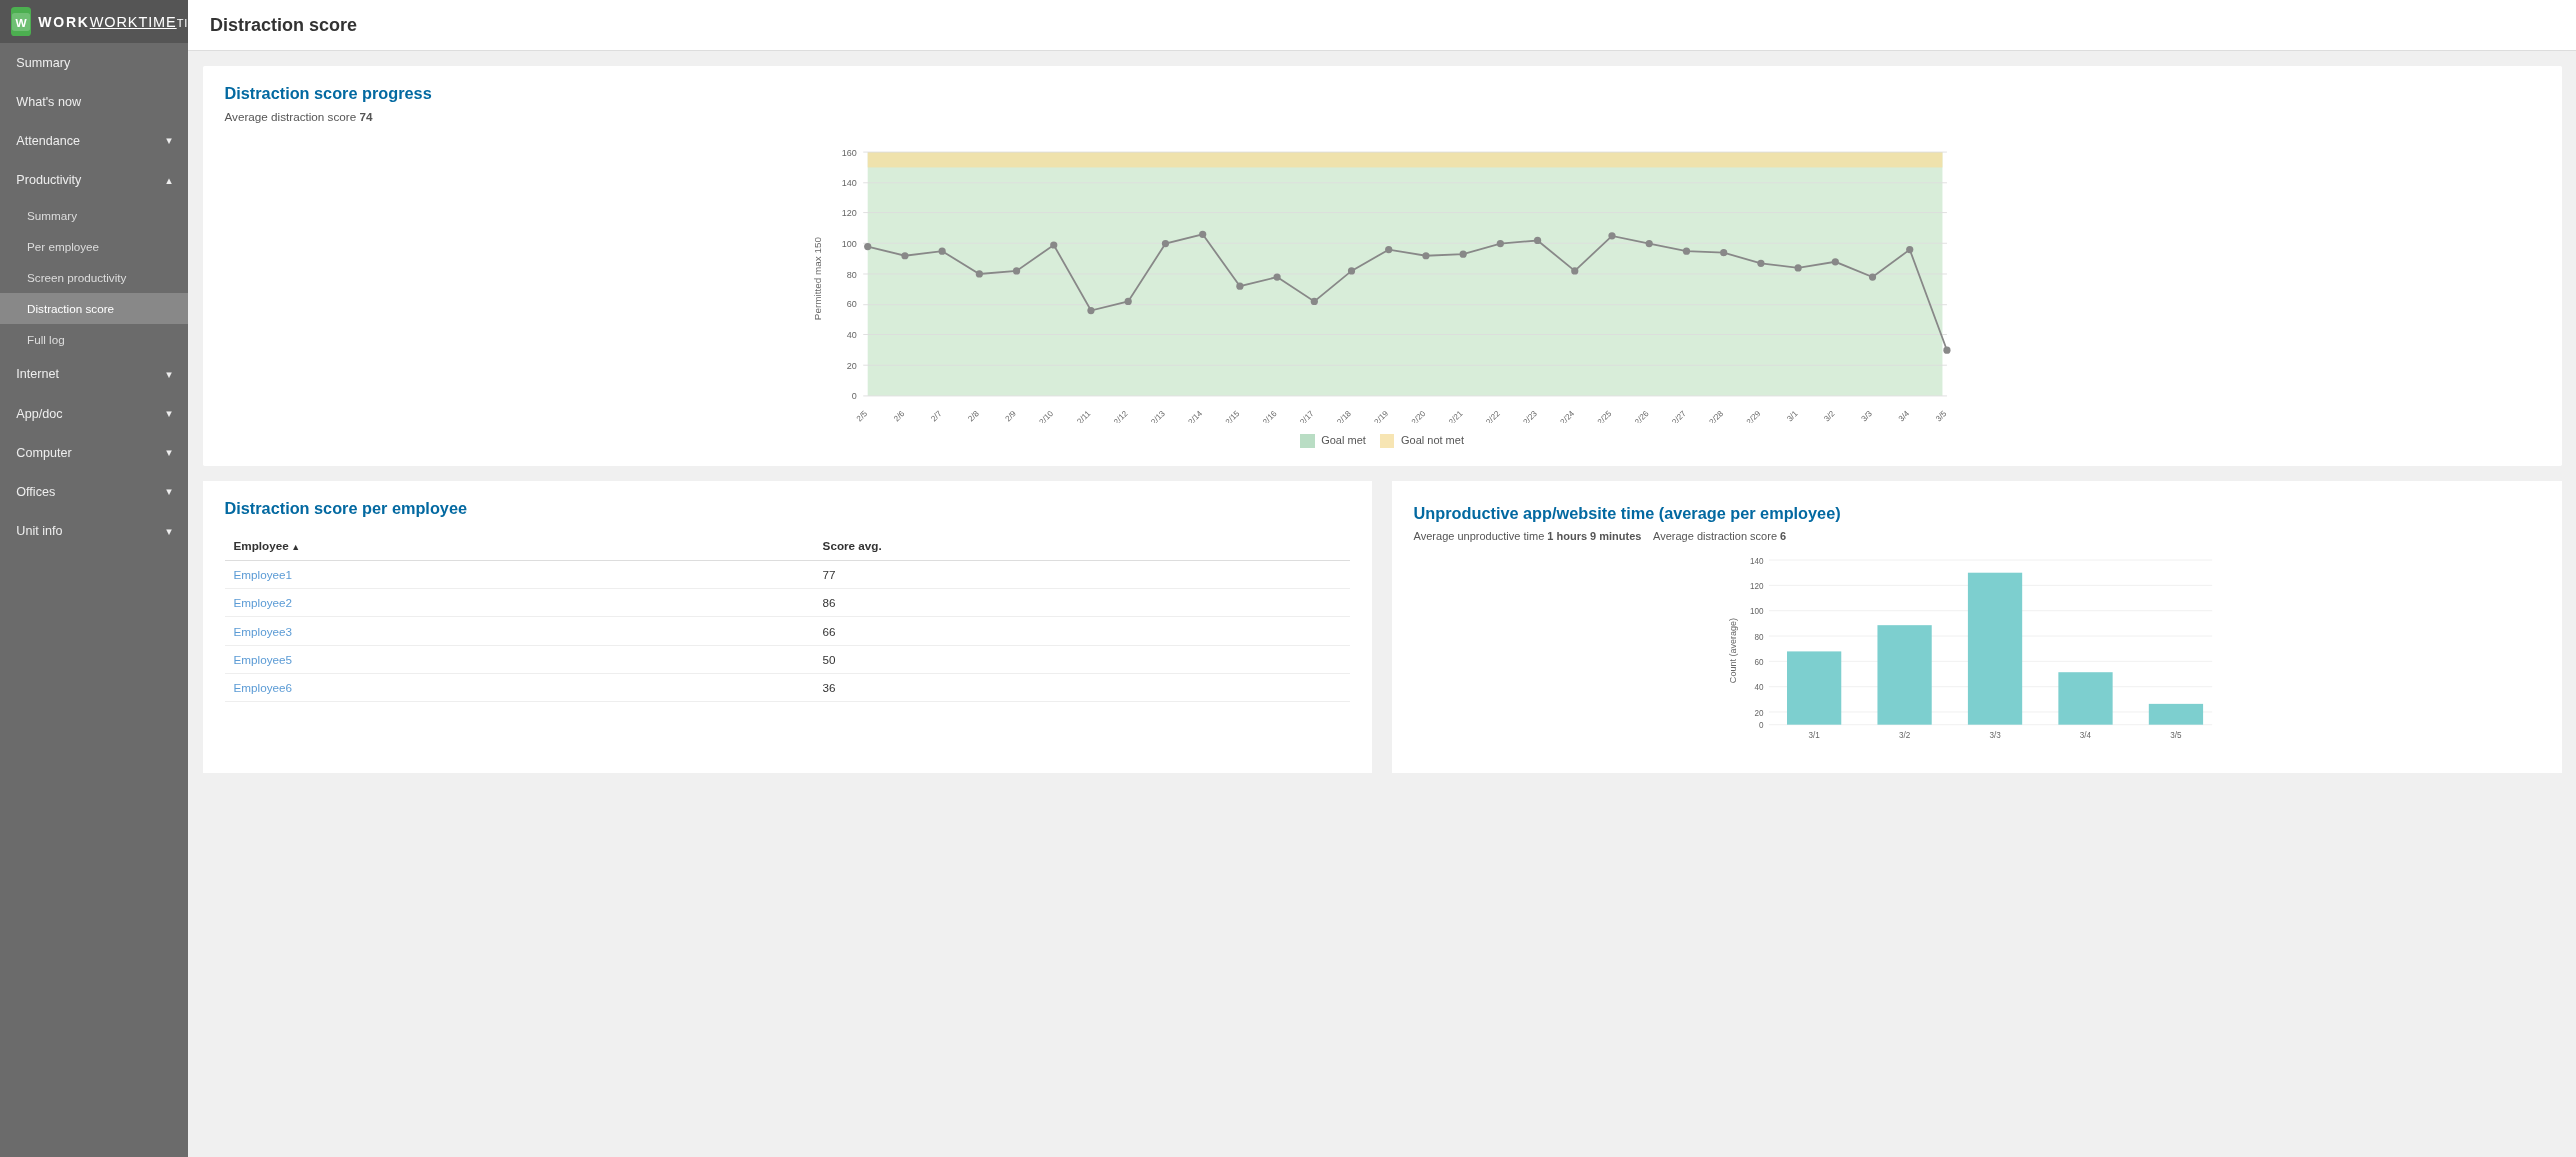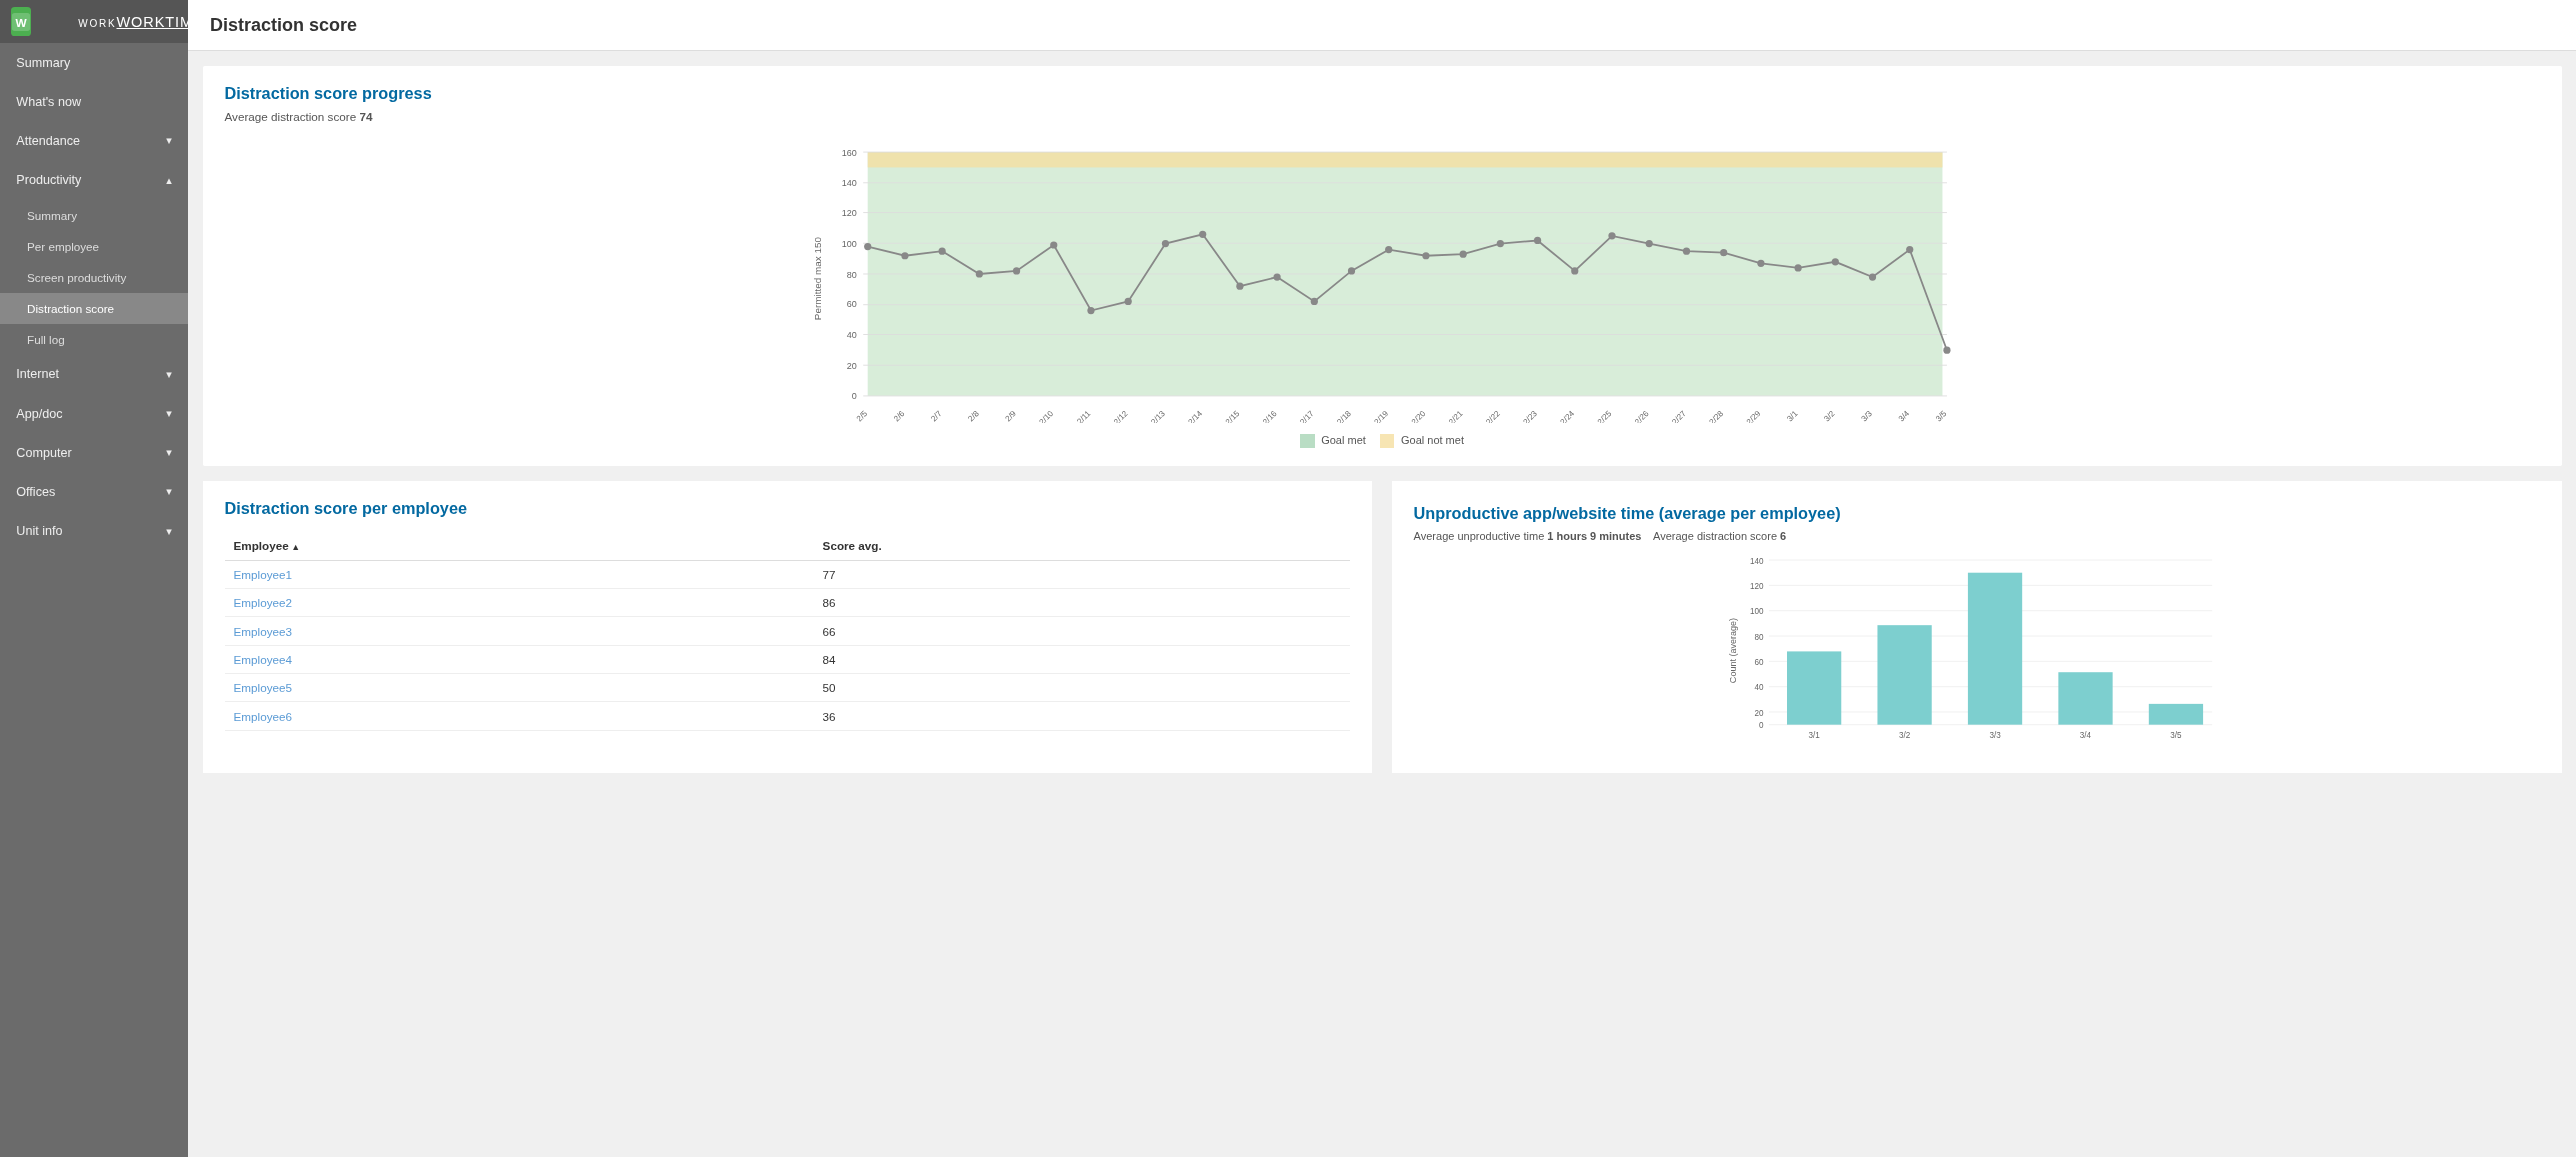--- a/index.html
+++ b/index.html
@@ -139,21 +139,21 @@
 
 <nav id="sidebar">
   <div id="sidebar-header">
     <div id="logo-icon">
       <svg width="20" height="20" viewBox="0 0 22 22" style="font-size:14px">
         <rect x="1" y="1" width="20" height="20" rx="3" fill="#fff" opacity="0.2"></rect>
         <text x="11" y="16" text-anchor="middle" fill="white" font-size="13" font-weight="bold">W</text>
       </svg>
     </div>
     <span id="logo-text">
-      <span style="font-weight:400;letter-spacing:1.8px;font-size:10px;margin-left:40px;">WORK</span><span style="font-weight:300;font-size:14.5px;text-decoration:underline;" id="logo-name-hidden">WORKTIME</span><span style="font-size:11px;font-weight:300;">TIME</span>
+      <span style="font-weight:700;letter-spacing:1.8px;font-size:14px;">WORK</span><span style="font-weight:300;font-size:14.5px;text-decoration:underline;" id="logo-name-hidden">WORKTIME</span><span style="font-size:11px;font-weight:300;">TIME</span>
     </span>
   </div>
 
   <div class="nav-item">
     <span>Summary</span>
   </div>
   <div class="nav-item">
     <span>What's now</span>
   </div>
   <div class="nav-item">
@@ -349,24 +349,20 @@
     </tr>
               <tr>
       <td><a href="#">Employee2</a></td>
       <td>86</td>
     </tr>
               <tr>
       <td><a href="#">Employee3</a></td>
       <td>66</td>
     </tr>
               <tr>
-      <td><a href="#">Employee4</a></td>
-      <td>84</td>
-    </tr>
-              <tr>
       <td><a href="#">Employee5</a></td>
       <td>50</td>
     </tr>
               <tr>
       <td><a href="#">Employee6</a></td>
       <td>36</td>
     </tr>
             </tbody>
         </table>
       </div>

